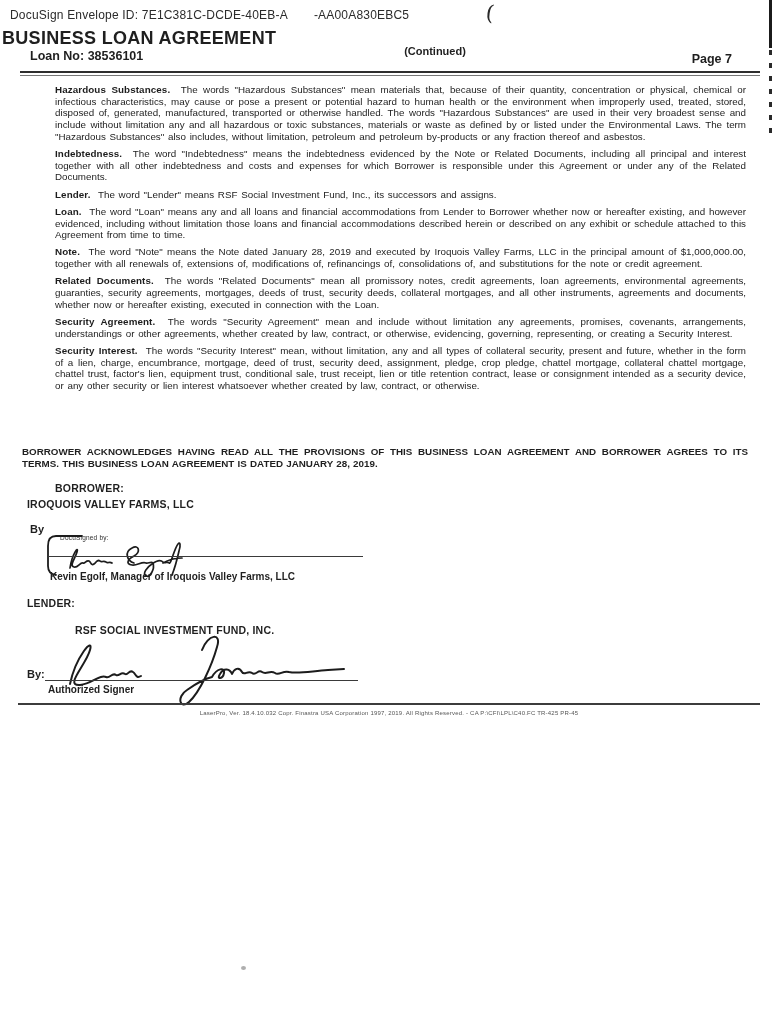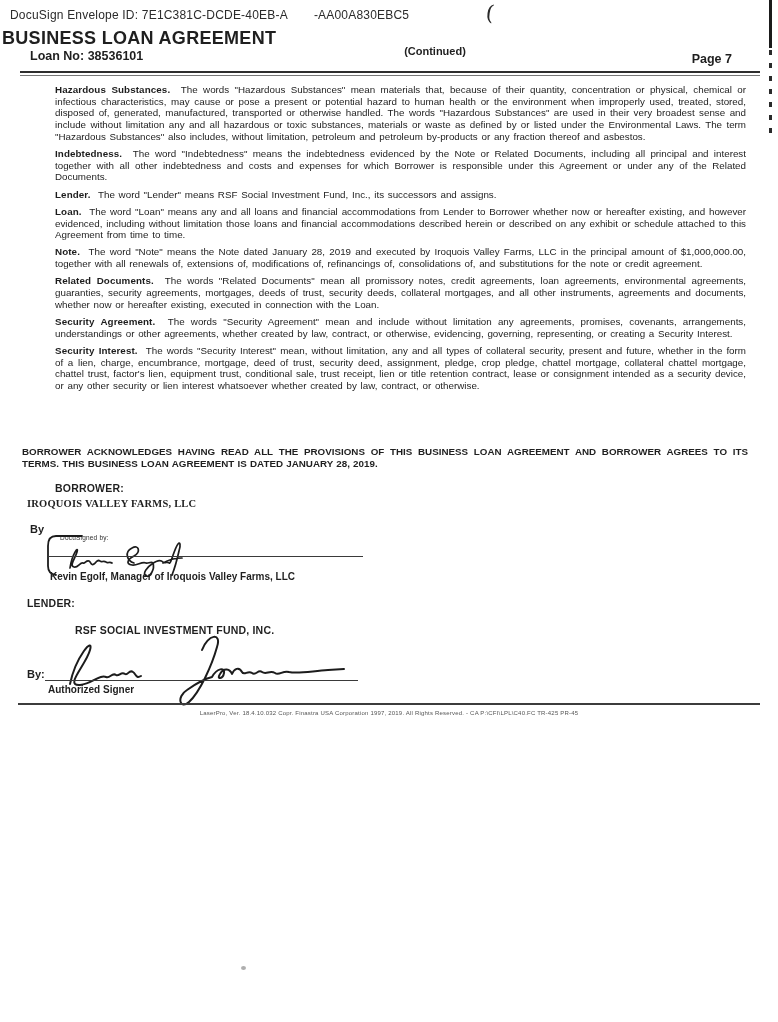--- a/index.html
+++ b/index.html
@@ -72,21 +72,21 @@
       <p><b>Related Documents.</b>&nbsp;&nbsp;<span>The words "Related Documents" mean all promissory notes, credit agreements, loan agreements, environmental agreements, guaranties, security agreements, mortgages, deeds of trust, security deeds, collateral mortgages, and all other instruments, agreements and documents, whether now or hereafter existing, executed in connection with the Loan.</span></p>
 
       <p><b>Security Agreement.</b>&nbsp;&nbsp;<span>The words "Security Agreement" mean and include without limitation any agreements, promises, covenants, arrangements, understandings or other agreements, whether created by law, contract, or otherwise, evidencing, governing, representing, or creating a Security Interest.</span></p>
 
       <p><b>Security Interest.</b>&nbsp;&nbsp;<span>The words "Security Interest" mean, without limitation, any and all types of collateral security, present and future, whether in the form of a lien, charge, encumbrance, mortgage, deed of trust, security deed, assignment, pledge, crop pledge, chattel mortgage, collateral chattel mortgage, chattel trust, factor's lien, equipment trust, conditional sale, trust receipt, lien or title retention contract, lease or consignment intended as a security device, or any other security or lien interest whatsoever whether created by law, contract, or otherwise.</span></p>
     </div>
 
   <div class="abs ack">BORROWER ACKNOWLEDGES HAVING READ ALL THE PROVISIONS OF THIS BUSINESS LOAN AGREEMENT AND BORROWER AGREES TO ITS TERMS.  THIS BUSINESS LOAN AGREEMENT IS DATED JANUARY 28, 2019.</div>
 
   <div class="abs sec-label" style="top:482px;left:27px;margin-left:28px;">BORROWER:</div>
-  <div class="abs company" style="top:498px;left:27px;font-family:Liberation Serif, serif;">IROQUOIS VALLEY FARMS, LLC</div>
+  <div class="abs company" style="top:498px;left:27px;">IROQUOIS VALLEY FARMS, LLC</div>
   <div class="abs docu-label" style="top:534px;left:60px;">DocuSigned by:</div>
   <div class="abs by-label" style="top:523px;left:30px;">By</div>
   <svg class="abs sig-svg" style="top:534px;left:44px;" width="40" height="42" viewBox="0 0 40 42">
     <path d="M38,2 L12,2 Q4,2 4,12 L4,32 Q4,40 12,41" stroke-width="1.8"></path>
   </svg>
   <svg class="abs sig-svg" style="top:536px;left:62px;" width="165" height="46" viewBox="0 0 165 46">
     <path d="M8,32 C10,18 17,9 15,16 C13,23 7,30 12,31 C16,32 18,26 21,27 C23,28 24,24 27,25 C29,26 29,30 32,28 C35,26 35,23 38,25 C40,27 41,24 44,26 C46,28 47,25 50,27" stroke-width="1.7"></path>
     <path d="M72,27 C65,25 62,16 70,12 C77,8 79,16 72,20 C66,23 63,28 70,29 C75,30 80,25 84,27 C86,28 89,25 91,27 C93,33 88,42 84,40 C80,38 85,31 90,28 C94,25 98,23 101,26 C103,28 105,25 107,27 C109,29 112,13 116,8 C118,5 119,9 117,15 C115,24 112,34 110,39 M101,27 C106,24 113,22 120,22" stroke-width="1.7"></path>
   </svg>
   <div class="abs sig-line" style="top:556px;left:48px;width:315px;"></div>

